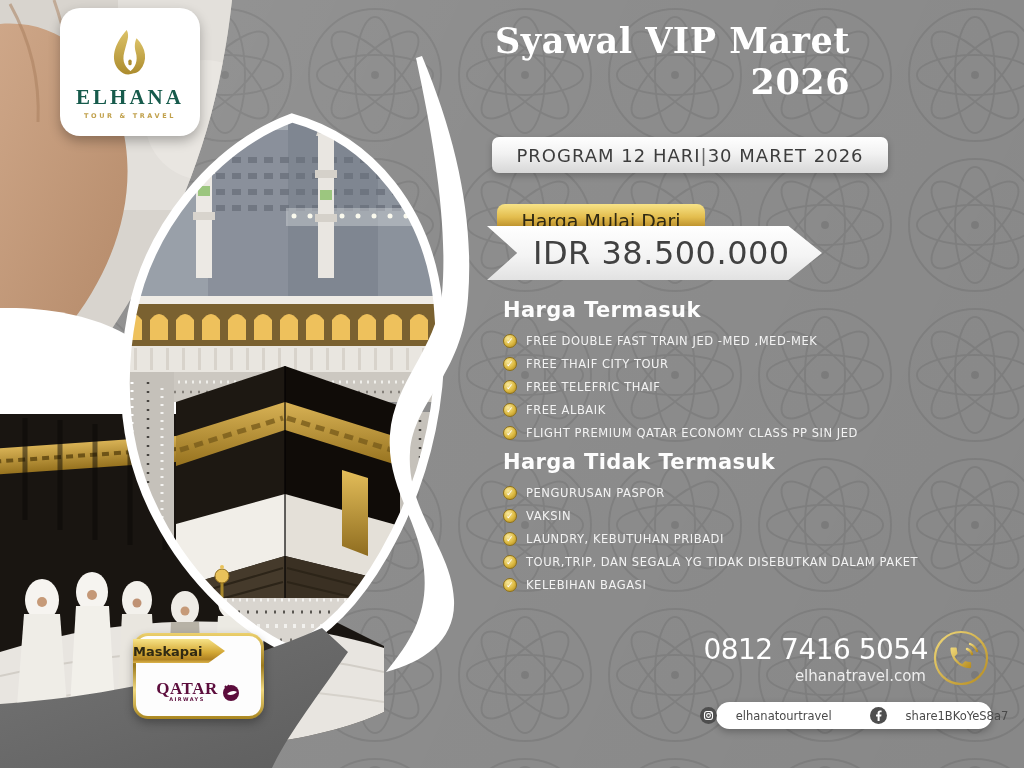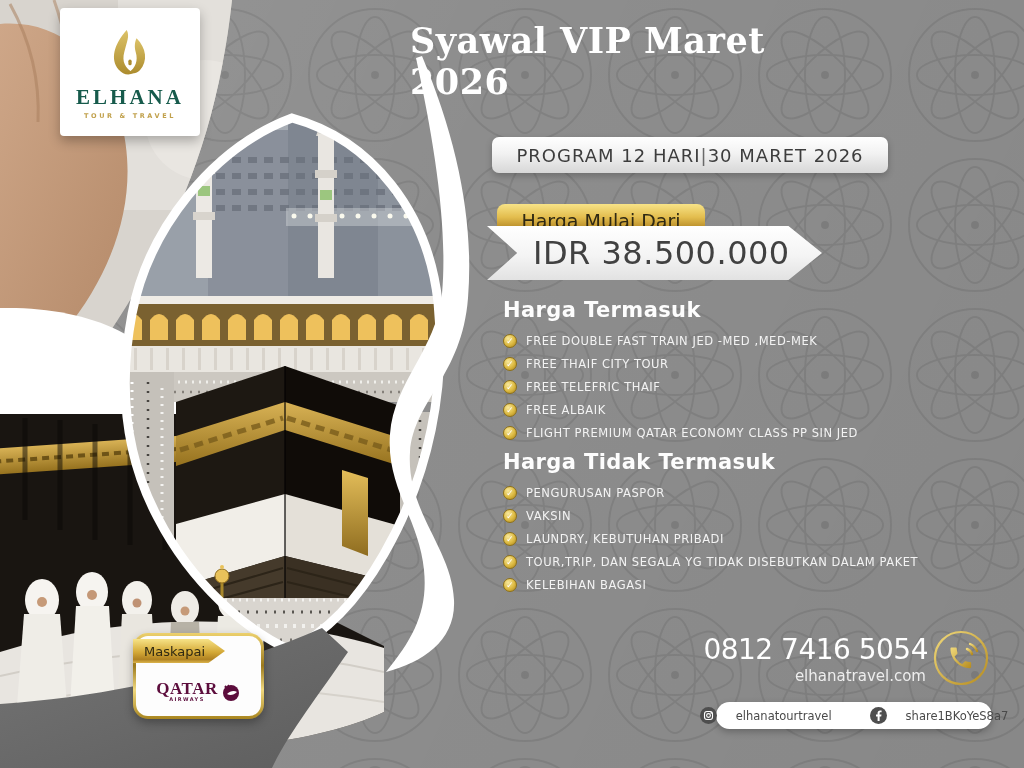--- a/index.html
+++ b/index.html
@@ -3,27 +3,27 @@
 <meta charset="utf-8">
 <style>
   html,body{margin:0;padding:0;background:#2b2b2b;}
   .canvas{position:relative;width:1024px;height:768px;overflow:hidden;background:#8d8d8d;
           font-family:"DejaVu Sans","Liberation Sans",sans-serif;}
   .canvas svg{display:block;}
   .layer{position:absolute;inset:0;}
   .sheen{background:linear-gradient(115deg,rgba(255,255,255,.08) 0%,rgba(255,255,255,0) 40%,rgba(0,0,0,.04) 100%);pointer-events:none;}
 
   
-  .logo-card{position:absolute;left:60px;top:8px;width:140px;height:128px;background:#fff;border-radius:4px;
+  .logo-card{position:absolute;left:60px;top:8px;width:140px;height:128px;background:#fff;border-radius:20px;
              box-shadow:0 5px 12px rgba(0,0,0,.28);display:flex;flex-direction:column;align-items:center;justify-content:center;gap:2px;}
   .logo-brand{font-family:"Liberation Serif","DejaVu Serif",serif;font-weight:700;font-size:21px;letter-spacing:3px;color:#175b4c;margin-top:2px;}
   .logo-tag{font-size:6.5px;letter-spacing:2.6px;color:#c1a14c;font-weight:700;}
 
   
-  .title{position:absolute;left:410px;top:20px;width:440px;text-align:left;color:#ffffff;
+  .title{position:absolute;left:410px;top:20px;width:440px;text-align:right;color:#ffffff;
          font-family:"DejaVu Serif","Liberation Serif",serif;font-weight:700;font-size:35px;letter-spacing:.5px;}
 
   
   .program-bar{position:absolute;left:492px;top:137px;width:396px;height:36px;border-radius:7px;
                background:linear-gradient(180deg,#ffffff 0%,#f2f2f2 45%,#d7d7d7 100%);
                box-shadow:0 3px 7px rgba(0,0,0,.22);display:flex;align-items:center;justify-content:center;
                color:#3d3d3d;font-size:18px;font-weight:500;letter-spacing:1px;}
   .program-bar .sep{color:#6a6a6a;font-weight:400;}
 
   
@@ -49,22 +49,22 @@
 
   
   .gold-frame{background:linear-gradient(180deg,#ecd06c 0%,#9c7a1e 38%,#f0d87e 66%,#a9861f 100%);
               box-shadow:0 4px 10px rgba(0,0,0,.3);}
   .airline-box{position:absolute;left:133px;top:633px;width:131px;height:86px;border-radius:15px;padding:3px;box-sizing:border-box;}
   .airline-inner{position:relative;width:100%;height:100%;background:#fdfdfd;border-radius:12px;
                  display:flex;align-items:flex-end;justify-content:center;padding-bottom:14px;box-sizing:border-box;}
   .airline-tag{position:absolute;left:-3px;top:3px;width:92px;height:24px;
                background:linear-gradient(180deg,#f7e387,#d4a937 55%,#b08222 85%,#dcb54d);
                clip-path:polygon(0 0,82% 0,100% 50%,82% 100%,0 100%);
-               display:flex;align-items:center;padding-left:11px;box-sizing:border-box;
-               font-size:13px;font-weight:400;color:#2f2913;}
+               display:flex;align-items:center;box-sizing:border-box;
+               font-size:13px;font-weight:700;color:#2f2913;}
   .qatar{display:flex;align-items:center;gap:3px;}
   .qatar-text{text-align:center;}
   .qatar-name{font-family:"Liberation Serif","DejaVu Serif",serif;font-weight:700;font-size:17px;color:#5c0d3c;letter-spacing:.5px;line-height:15px;}
   .qatar-sub{font-size:5px;letter-spacing:1.4px;color:#5c0d3c;font-weight:700;}
 
   .hotel-box{position:absolute;left:286px;top:617px;width:388px;height:113px;border-radius:20px;padding:4px;box-sizing:border-box;}
   .hotel-inner{width:100%;height:100%;background:#fdfdfd;border-radius:16px;box-sizing:border-box;
                display:flex;flex-direction:column;align-items:flex-start;padding:7px 0 0 13px;}
   .hotel-badge{height:23px;border-radius:5px 5px 16px 5px;display:flex;align-items:center;padding:0 15px;
                background:linear-gradient(180deg,#a8831f 0%,#f1d878 42%,#c49a2c 80%,#93701a 100%);

